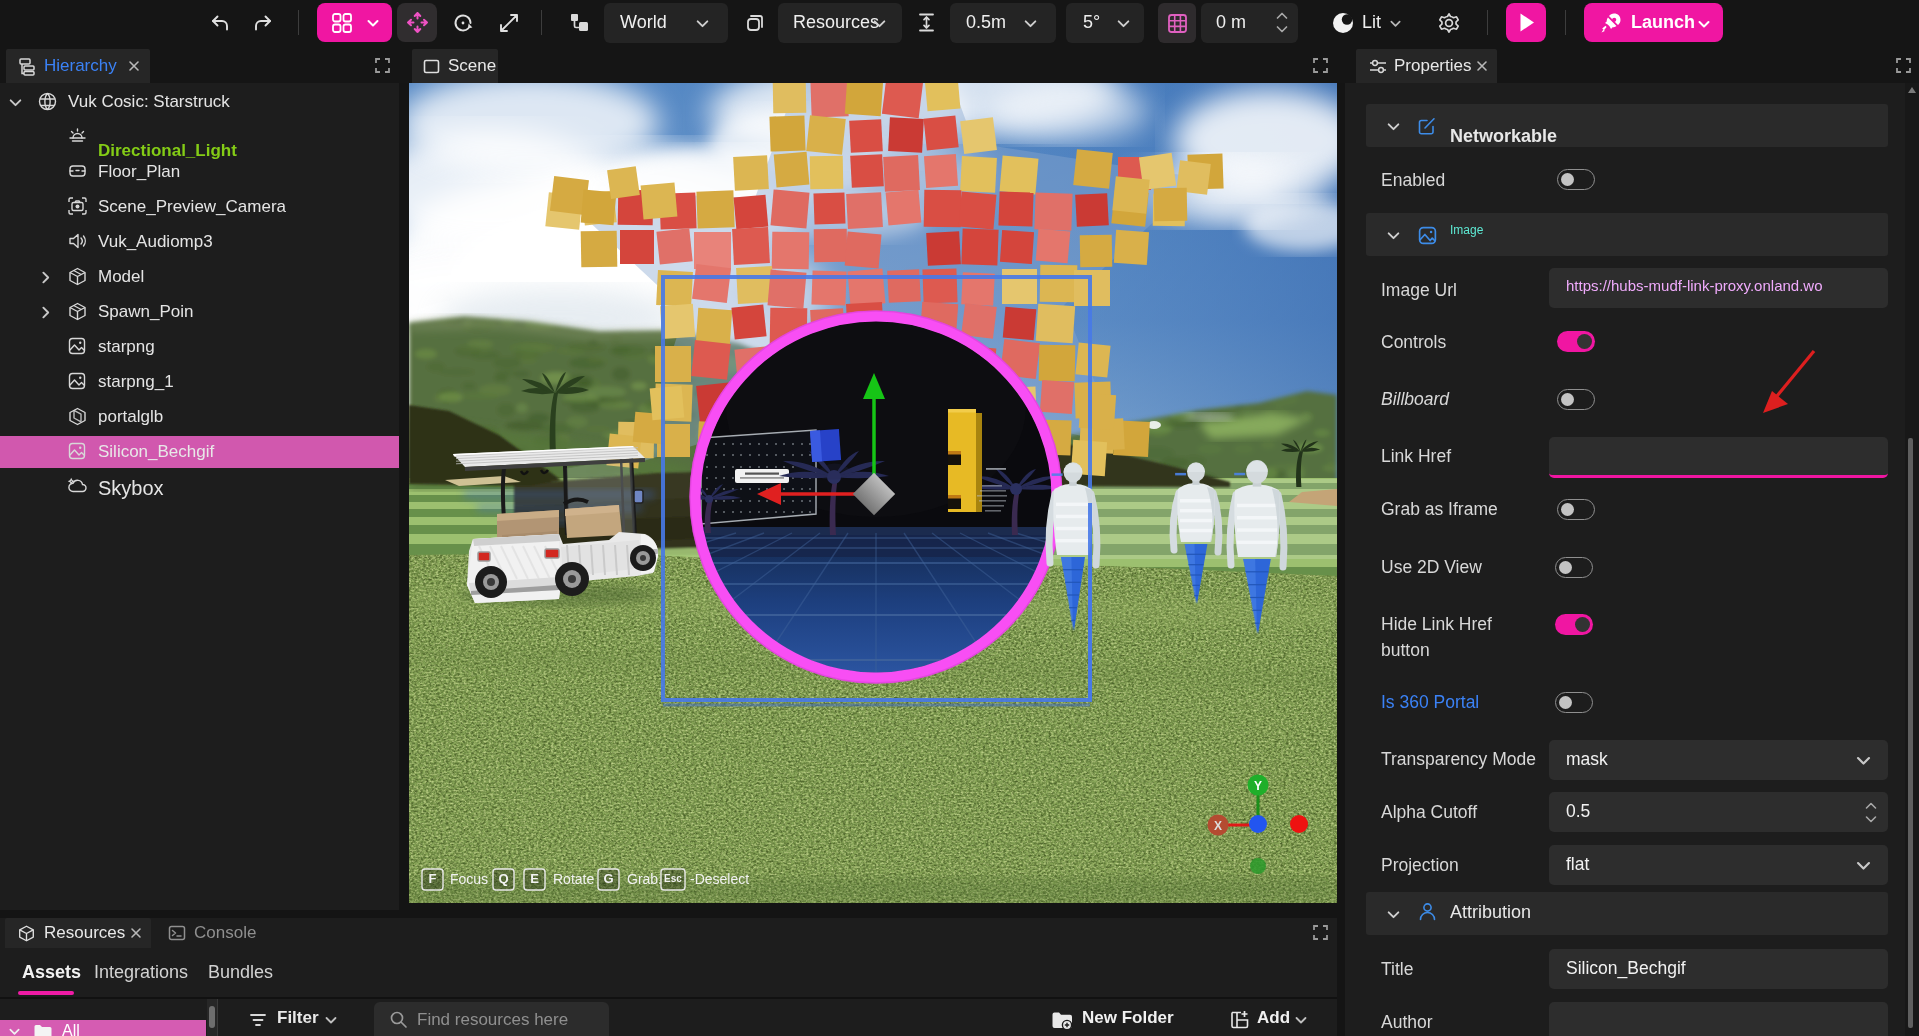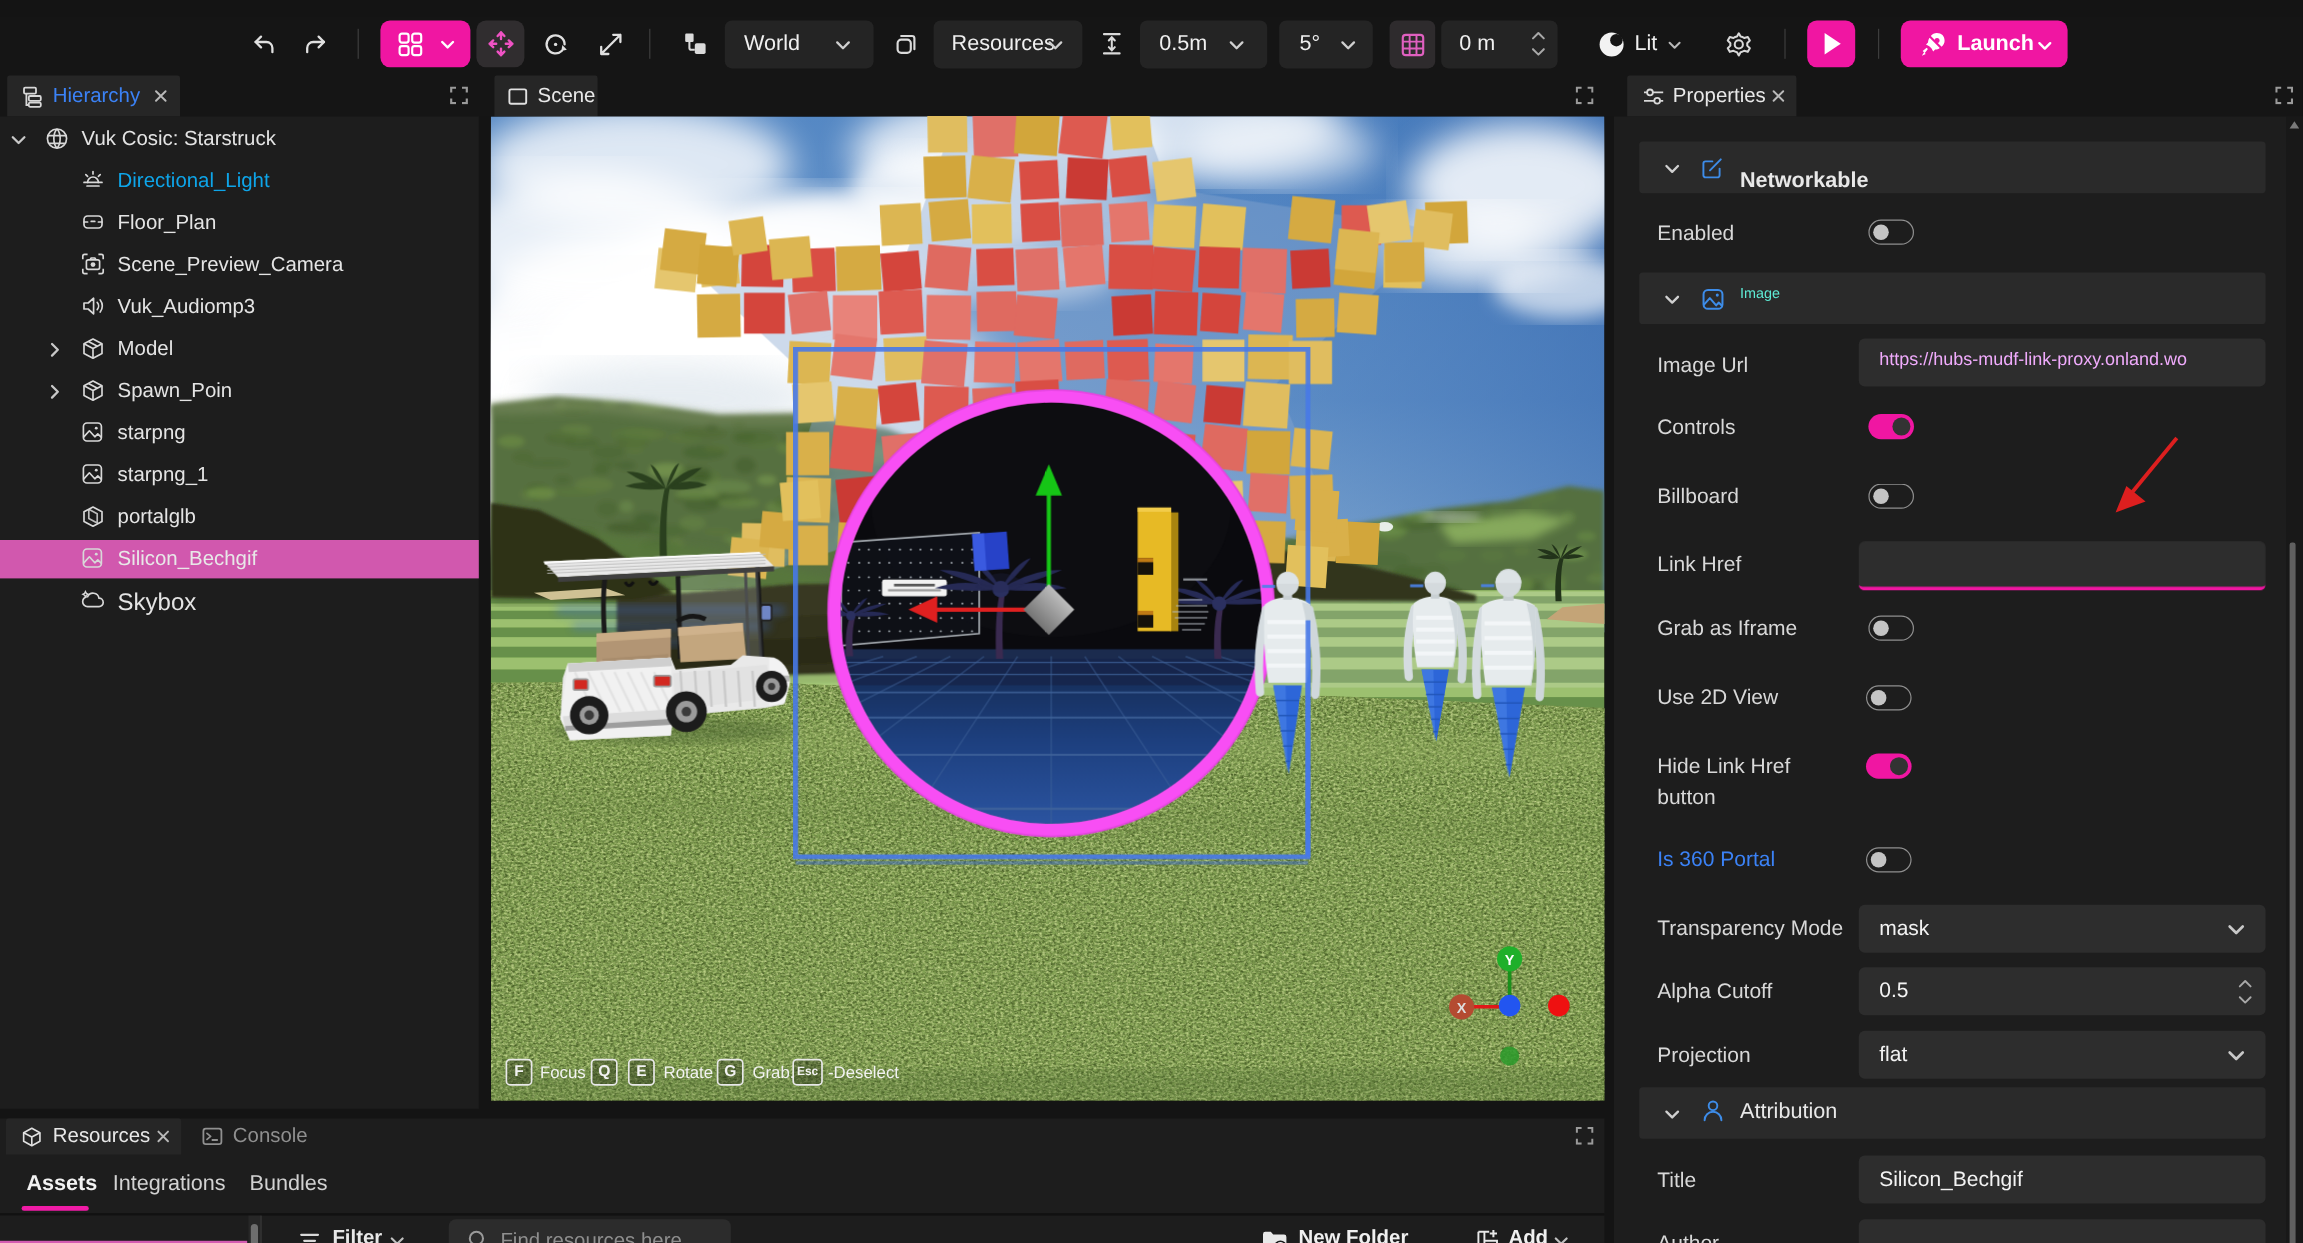--- a/index.html
+++ b/index.html
@@ -1,17 +1,17 @@
 <!DOCTYPE html>
 <html><head><meta charset="utf-8"><style>
 *{margin:0;padding:0;box-sizing:content-box;}
 html,body{width:1919px;height:1036px;background:#141414;font-family:"Liberation Sans",sans-serif;overflow:hidden;}
 </style></head>
 <body>
-<div style="position:relative;width:1919px;height:924px;margin-top:14px;">
+<div style="position:relative;width:1919px;height:924px;">
 <div style="position:absolute;left:0;top:0;width:1919px;height:83px;background:#151515;"></div>
     <svg style="position:absolute;left:208px;top:11px" width="24" height="24" viewBox="0 0 24 24">
 <path d="M9.5 5.5 L5 10 L9.5 14.5" fill="none" stroke="#e0e0e0" stroke-width="1.9" stroke-linecap="round" stroke-linejoin="round"></path>
 <path d="M5 10 H14 a5 5 0 0 1 5 5 v3.5" fill="none" stroke="#e0e0e0" stroke-width="1.9" stroke-linecap="round"></path>
     </svg>
     <svg style="position:absolute;left:251px;top:11px" width="24" height="24" viewBox="0 0 24 24">
 <path d="M14.5 5.5 L19 10 L14.5 14.5" fill="none" stroke="#e0e0e0" stroke-width="1.9" stroke-linecap="round" stroke-linejoin="round"></path>
 <path d="M19 10 H10 a5 5 0 0 0 -5 5 v3.5" fill="none" stroke="#e0e0e0" stroke-width="1.9" stroke-linecap="round"></path>
     </svg>
     <div style="position:absolute;left:298px;top:10px;width:1px;height:25px;background:#3d3d3d;"></div>
@@ -172,21 +172,21 @@
       </g>
     </svg>
     <div style="position:absolute;left:68px;top:92px;font-size:17px;color:#e4e4e4;font-weight:normal;white-space:nowrap;">Vuk Cosic: Starstruck</div>
     <svg style="position:absolute;left:67px;top:126px" width="20" height="20" viewBox="0 0 20 20">
 <g fill="none" stroke="#d8d8d8" stroke-width="1.4" stroke-linecap="round">
 <path d="M6 12 a4.5 4.5 0 0 1 9 0"></path>
         <path d="M3 12 H18 M5.5 15 H15.5"></path>
 <path d="M10.5 3 V5 M4.5 5.5 L6 7 M16.5 5.5 L15 7"></path>
       </g>
     </svg>
-    <div style="position:absolute;left:98px;top:127px;font-size:17px;color:#0ea5e9;font-weight:normal;white-space:nowrap;">Directional_Light</div>
+    <div style="position:absolute;left:98px;top:141px;font-size:17px;color:#84cc16;font-weight:bold;white-space:nowrap;">Directional_Light</div>
     <svg style="position:absolute;left:67px;top:161px" width="21" height="20" viewBox="0 0 21 20">
 <g fill="none" stroke="#d8d8d8" stroke-width="1.4" stroke-linecap="round">
 <rect x="3" y="5" width="15" height="10" rx="3"></rect>
         <path d="M3 10 H6 M15 10 H18 M9 9.5 H12" stroke-dasharray="3 2"></path>
       </g>
     </svg>
     <div style="position:absolute;left:98px;top:162px;font-size:17px;color:#e4e4e4;font-weight:normal;white-space:nowrap;">Floor_Plan</div>
     <svg style="position:absolute;left:67px;top:196px" width="21" height="20" viewBox="0 0 21 20">
 <g fill="none" stroke="#d8d8d8" stroke-width="1.4">
 <path d="M2 6 V3.5 A1.5 1.5 0 0 1 3.5 2 H6 M15 2 H17.5 A1.5 1.5 0 0 1 19 3.5 V6 M19 14 V16.5 A1.5 1.5 0 0 1 17.5 18 H15 M6 18 H3.5 A1.5 1.5 0 0 1 2 16.5 V14"></path>
@@ -1325,21 +1325,21 @@
       </g>
     </svg>
     <div style="position:absolute;left:1450px;top:223px;font-size:12px;color:#5eead4;font-weight:normal;white-space:nowrap;">Image</div>
     <div style="position:absolute;left:1381px;top:280px;font-size:17.5px;color:#d8d8d8;font-weight:normal;white-space:nowrap;">Image Url</div>
     <div style="position:absolute;left:1549px;top:268px;width:339px;height:40px;background:#2d2d2d;border-radius:5px;"></div>
     <div style="position:absolute;left:1566px;top:277px;font-size:15px;color:#f0abfc;font-weight:normal;white-space:nowrap;">https://hubs-mudf-link-proxy.onland.wo</div>
     <div style="position:absolute;left:1381px;top:332px;font-size:17.5px;color:#d8d8d8;font-weight:normal;white-space:nowrap;">Controls</div>
     <div style="position:absolute;left:1557px;top:331px;width:38px;height:21px;background:#f016a2;border-radius:11px;">
       <div style="position:absolute;right:3px;top:3px;width:15px;height:15px;border-radius:50%;background:#333;"></div>
     </div>
-    <div style="position:absolute;left:1381px;top:389px;font-size:17.5px;color:#d8d8d8;font-weight:normal;white-space:nowrap;">Billboard</div>
+    <div style="position:absolute;left:1381px;top:389px;font-size:17.5px;color:#d8d8d8;font-weight:normal;white-space:nowrap;font-style:italic;">Billboard</div>
     <div style="position:absolute;left:1557px;top:389px;width:38px;height:21px;border:1px solid #8f8f8f;border-radius:11px;box-sizing:border-box;">
       <div style="position:absolute;left:3px;top:3px;width:13px;height:13px;border-radius:50%;background:#c4c4c4;"></div>
     </div>
     <svg style="position:absolute;left:1750px;top:340px" width="80" height="85" viewBox="0 0 80 85">
 <path d="M64 11 L27 56" stroke="#dd1f1f" stroke-width="3.2" fill="none"></path>
 <path d="M13 73 L22 51 L38 64 Z" fill="#dd1f1f"></path>
     </svg>
     <div style="position:absolute;left:1381px;top:446px;font-size:17.5px;color:#d8d8d8;font-weight:normal;white-space:nowrap;">Link Href</div>
     <div style="position:absolute;left:1549px;top:437px;width:339px;height:38px;background:#2d2d2d;border-radius:5px;border-bottom:3px solid #f016a2;"></div>
     <div style="position:absolute;left:1381px;top:499px;font-size:17.5px;color:#d8d8d8;font-weight:normal;white-space:nowrap;">Grab as Iframe</div>

